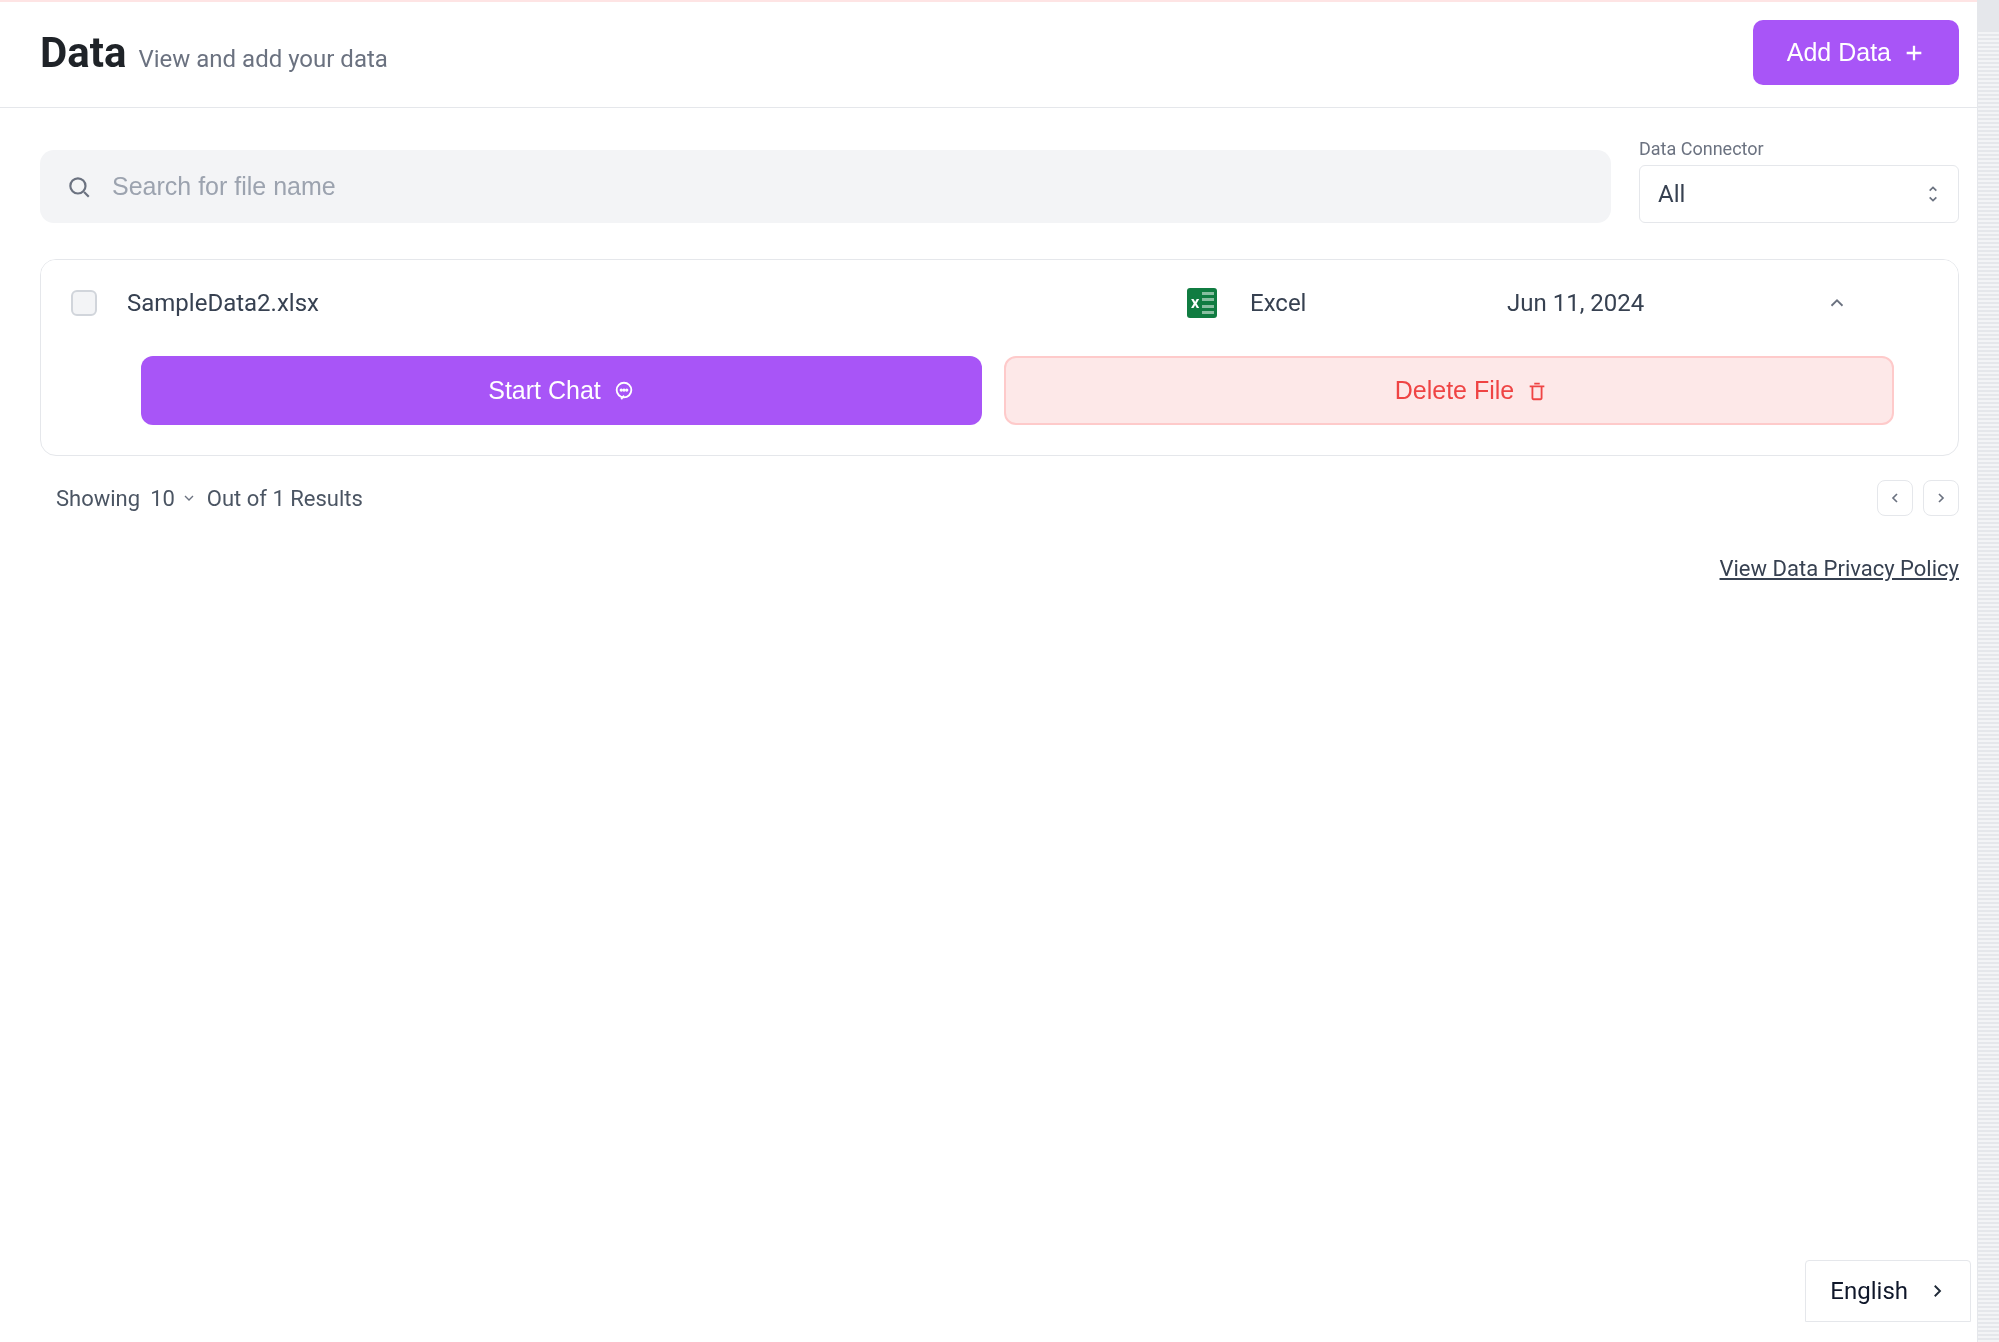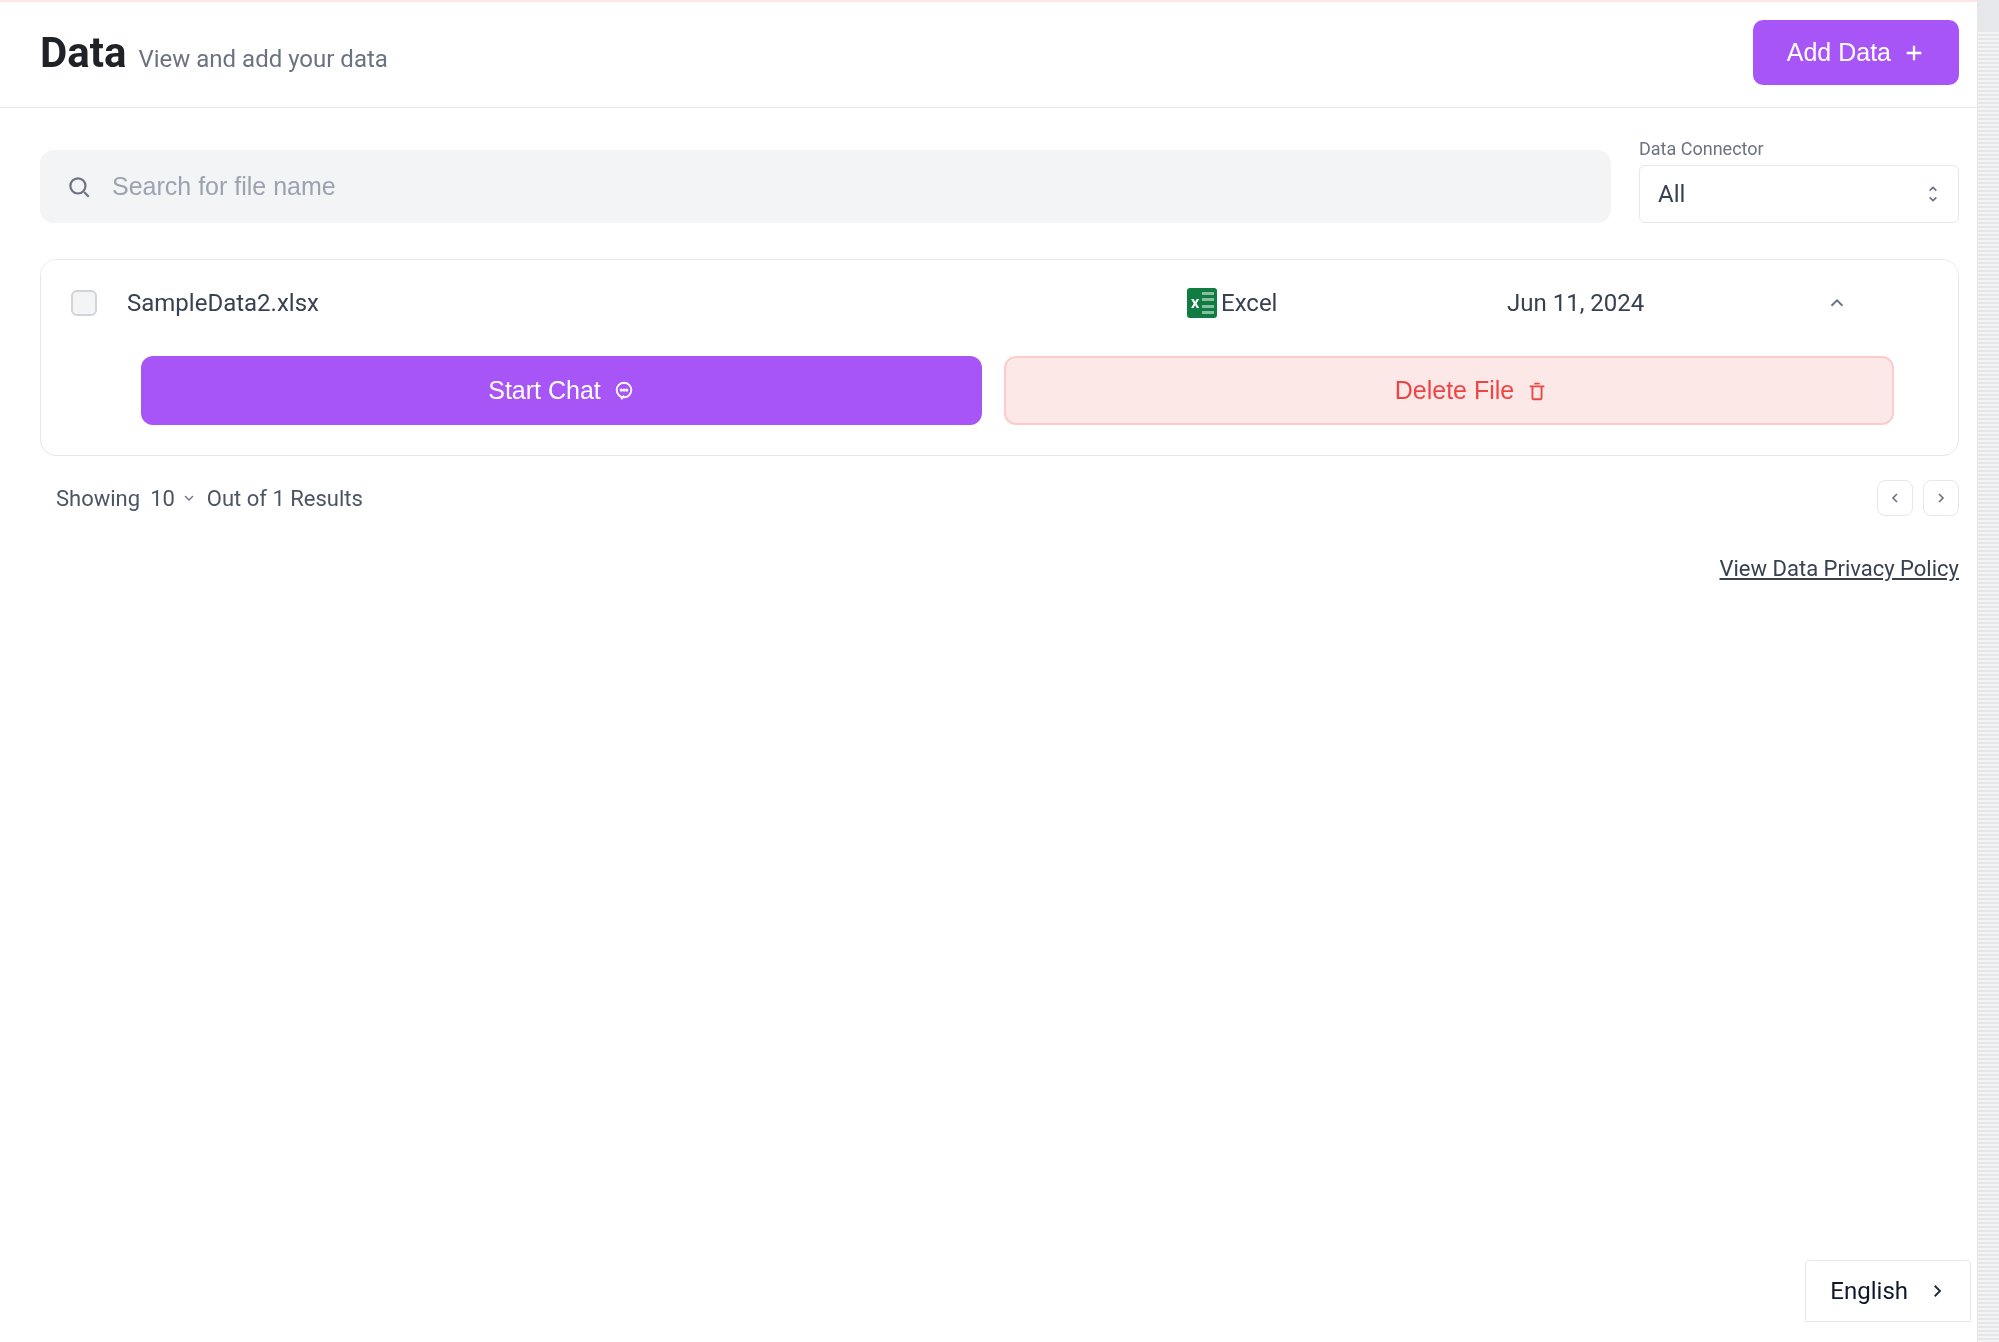--- a/index.html
+++ b/index.html
@@ -169,21 +169,21 @@
       gap: 30px;
       background: #fff;
     }
     .td {
       font-size: 24px;
       color: #374151;
     }
     .source-cell {
       display: flex;
       align-items: center;
-      gap: 4px;
+      gap: 33px;
       padding-left: 20px;
     }
     .excel-icon {
       width: 30px;
       height: 30px;
       background: #107c41;
       border-radius: 3px;
       position: relative;
       display: flex;
       align-items: center;

